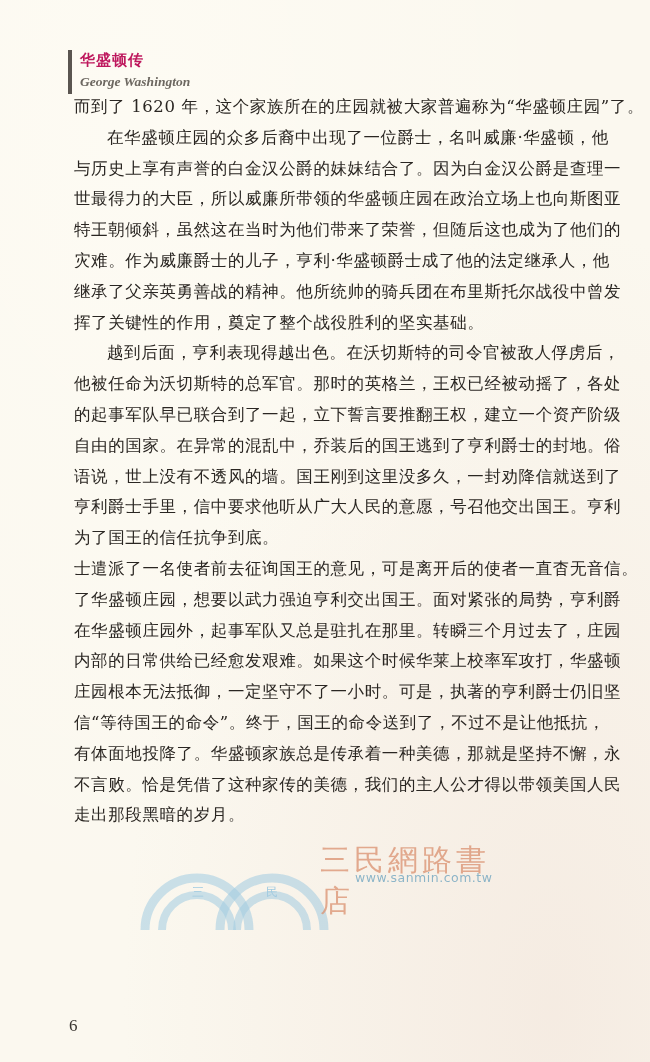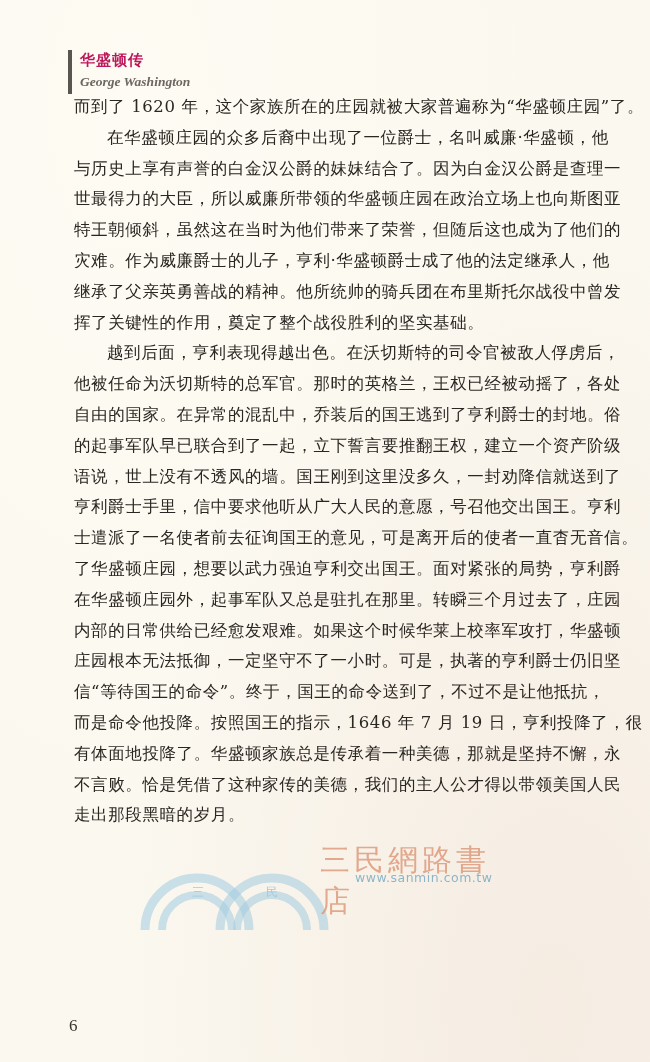--- a/index.html
+++ b/index.html
@@ -132,31 +132,31 @@
     <div class="line last">而到了 1620 年，这个家族所在的庄园就被大家普遍称为“华盛顿庄园”了。</div>
     <div class="line indent">在华盛顿庄园的众多后裔中出现了一位爵士，名叫威廉·华盛顿，他</div>
     <div class="line">与历史上享有声誉的白金汉公爵的妹妹结合了。因为白金汉公爵是查理一</div>
     <div class="line">世最得力的大臣，所以威廉所带领的华盛顿庄园在政治立场上也向斯图亚</div>
     <div class="line">特王朝倾斜，虽然这在当时为他们带来了荣誉，但随后这也成为了他们的</div>
     <div class="line">灾难。作为威廉爵士的儿子，亨利·华盛顿爵士成了他的法定继承人，他</div>
     <div class="line">继承了父亲英勇善战的精神。他所统帅的骑兵团在布里斯托尔战役中曾发</div>
     <div class="line last">挥了关键性的作用，奠定了整个战役胜利的坚实基础。</div>
     <div class="line indent">越到后面，亨利表现得越出色。在沃切斯特的司令官被敌人俘虏后，</div>
     <div class="line">他被任命为沃切斯特的总军官。那时的英格兰，王权已经被动摇了，各处</div>
+    <div class="line">的起事军队早已联合到了一起，立下誓言要推翻王权，建立一个资产阶级</div>
     <div class="line">自由的国家。在异常的混乱中，乔装后的国王逃到了亨利爵士的封地。俗</div>
-    <div class="line">的起事军队早已联合到了一起，立下誓言要推翻王权，建立一个资产阶级</div>
     <div class="line">语说，世上没有不透风的墙。国王刚到这里没多久，一封劝降信就送到了</div>
     <div class="line">亨利爵士手里，信中要求他听从广大人民的意愿，号召他交出国王。亨利</div>
+    <div class="line last">为了国王的信任抗争到底。</div>
     <div class="line">士遣派了一名使者前去征询国王的意见，可是离开后的使者一直杳无音信。</div>
     <div class="line">了华盛顿庄园，想要以武力强迫亨利交出国王。面对紧张的局势，亨利爵</div>
     <div class="line">在华盛顿庄园外，起事军队又总是驻扎在那里。转瞬三个月过去了，庄园</div>
     <div class="line">内部的日常供给已经愈发艰难。如果这个时候华莱上校率军攻打，华盛顿</div>
     <div class="line">庄园根本无法抵御，一定坚守不了一小时。可是，执著的亨利爵士仍旧坚</div>
     <div class="line">信“等待国王的命令”。终于，国王的命令送到了，不过不是让他抵抗，</div>
-    <div class="line">而是命令他投降。按照国王的指示，1646 年 7 月 19 日，亨利投降了，很</div>
     <div class="line">有体面地投降了。华盛顿家族总是传承着一种美德，那就是坚持不懈，永</div>
     <div class="line">不言败。恰是凭借了这种家传的美德，我们的主人公才得以带领美国人民</div>
     <div class="line last">走出那段黑暗的岁月。</div>
   </div>
 
 <div class="watermark">
   <svg width="200" height="90" viewBox="0 0 200 90">
     <g fill="none" stroke="#5aa9d8" stroke-opacity="0.55">
       <path d="M 5 90 A 52 52 0 0 1 109 90" stroke-width="9"></path>
       <path d="M 22 90 A 35 35 0 0 1 92 90" stroke-width="8"></path>

